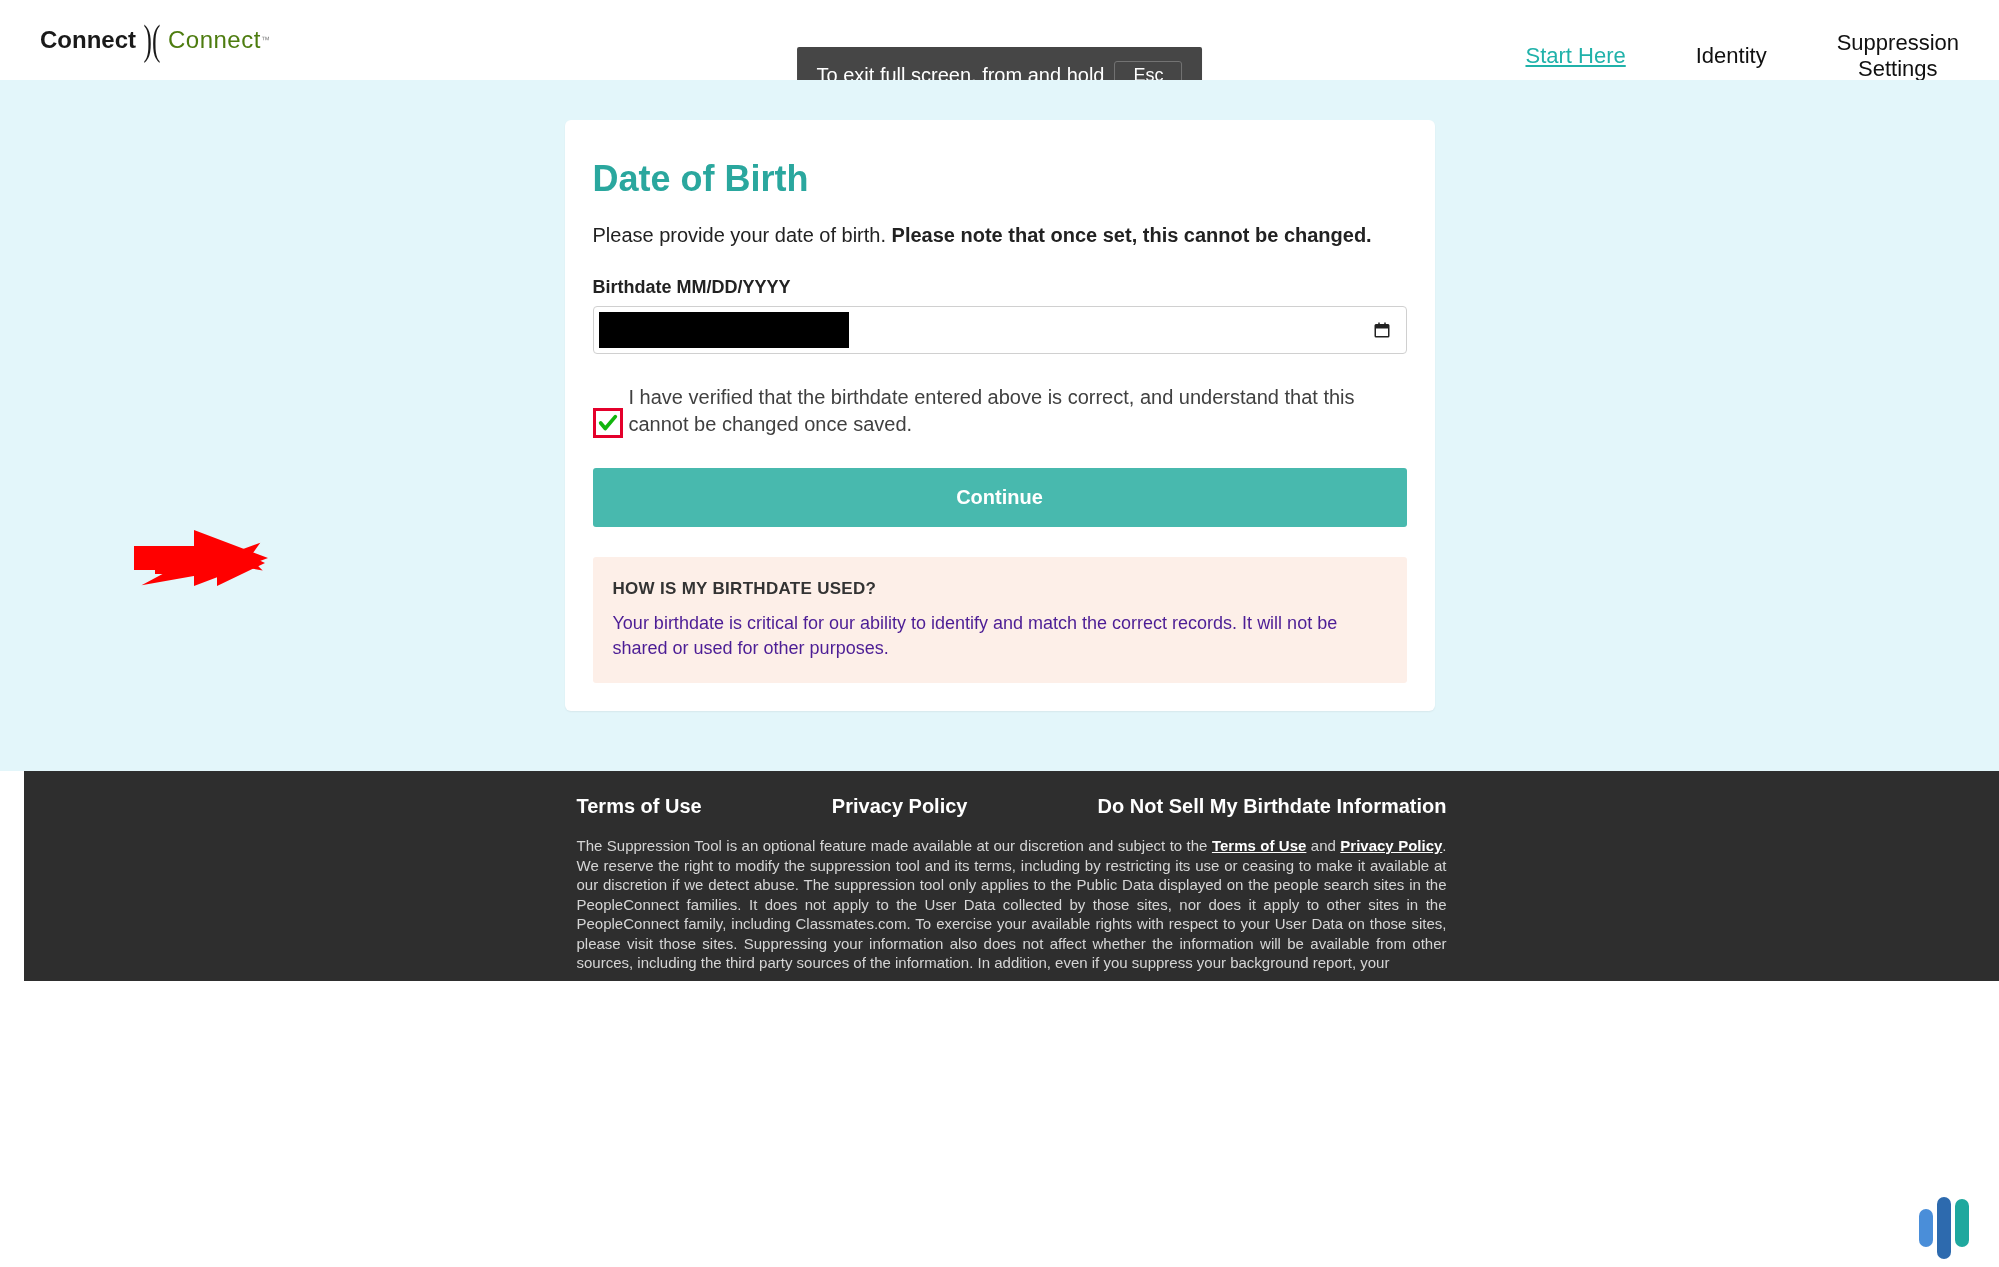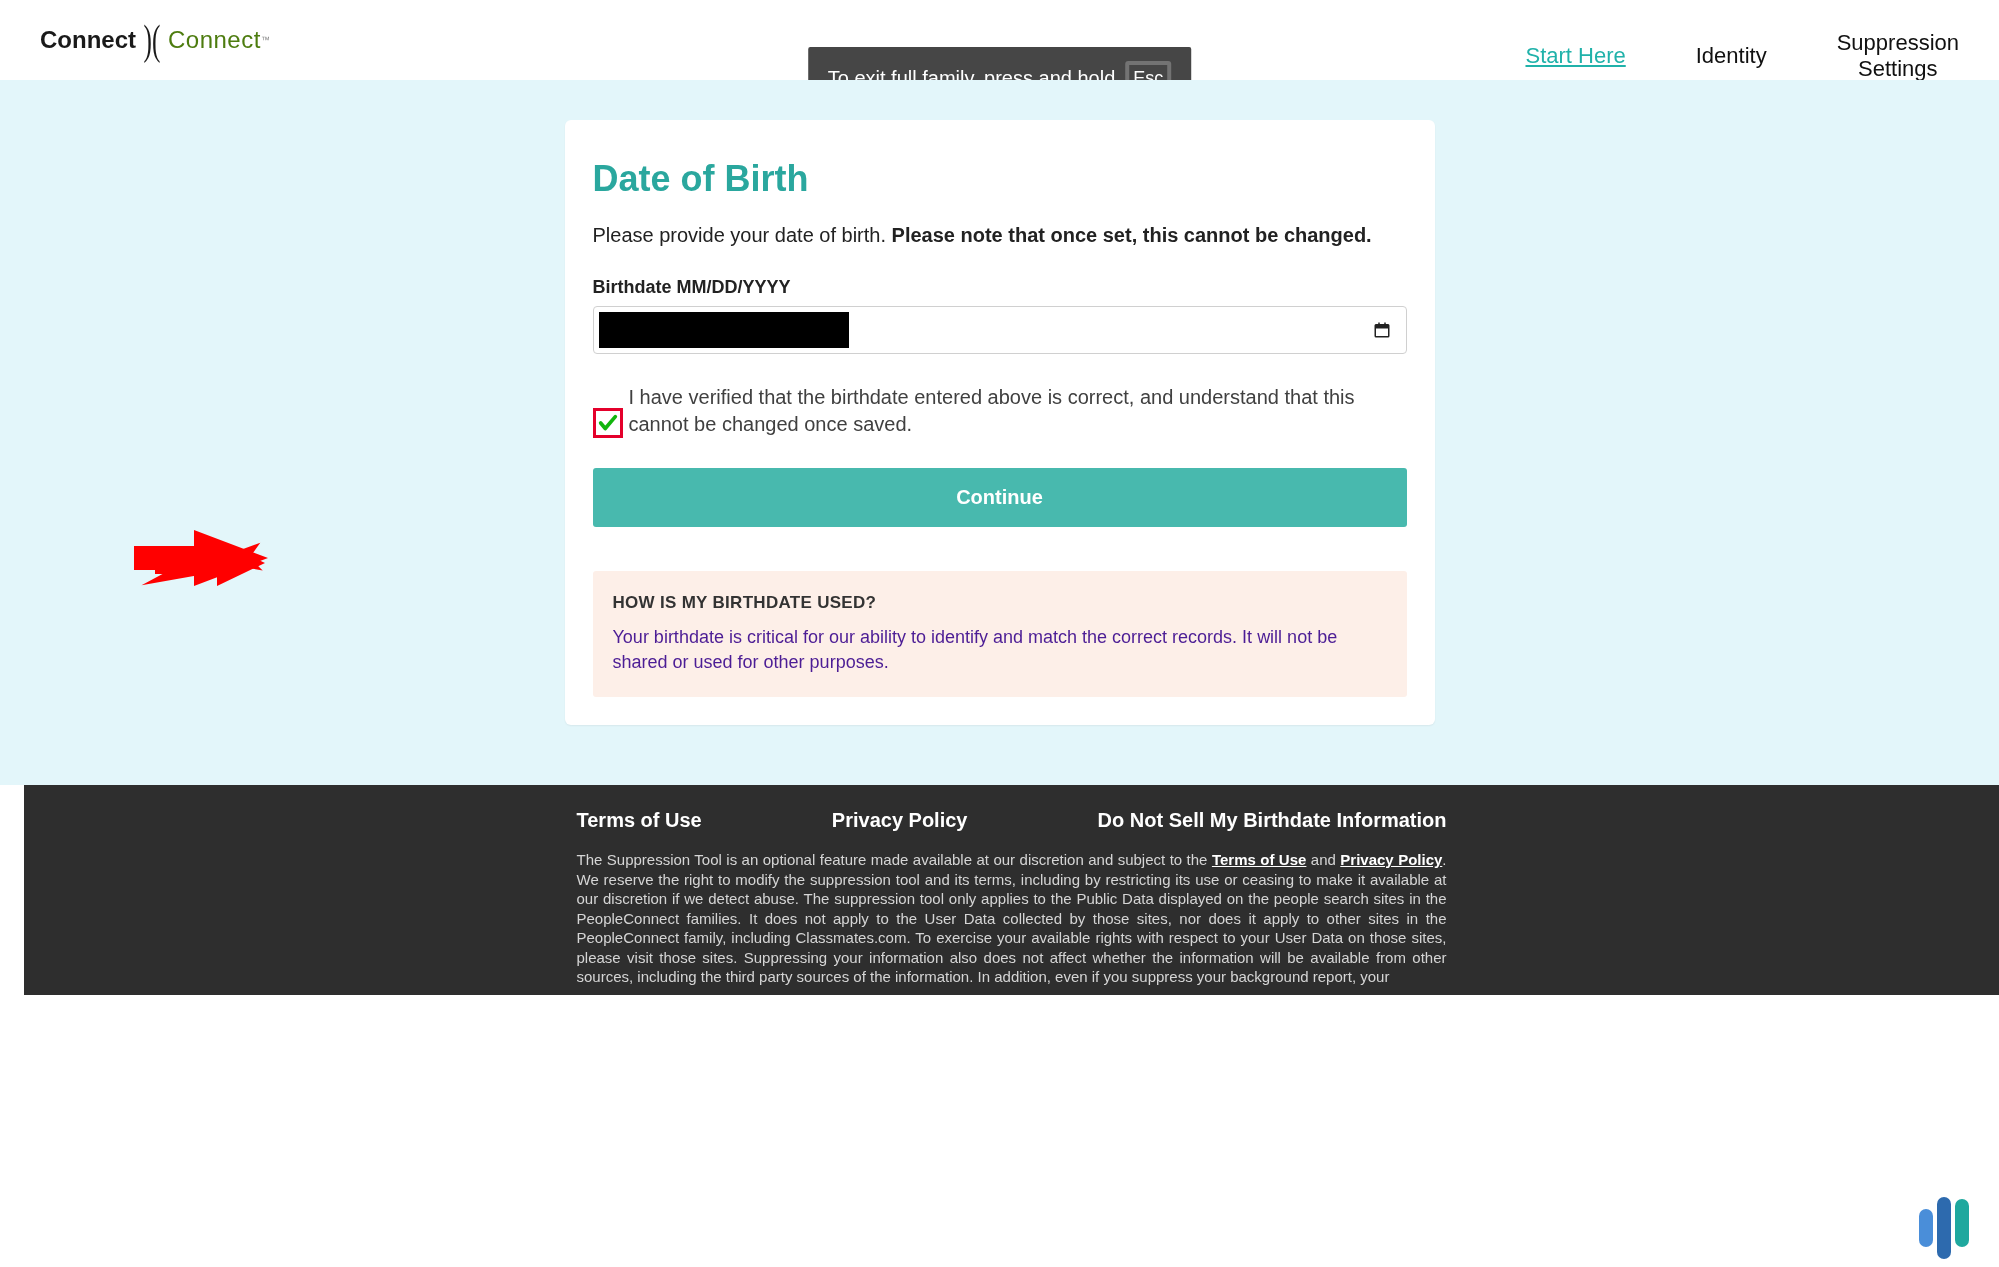--- a/index.html
+++ b/index.html
@@ -12,38 +12,38 @@
     .logo-mark { font-family: Georgia, serif; font-size: 42px; color: #1A1A1A; margin: 0 2px; font-weight: normal; display: inline-block; transform: scaleX(0.6); }
     .logo-connect { font-weight: 300; color: #4d7c0f; letter-spacing: 0.5px; }
     .logo-tm { font-size: 9px; vertical-align: super; color: #888; }
     .nav { margin-left: auto; display: flex; gap: 70px; align-items: center; margin-top: 32px; }
     .nav a { text-decoration: none; color: #111; font-size: 22px; text-align: center; line-height: 1.2; }
     .nav a.active { color: #20B2AA; text-decoration: underline; }
     .nav-multiline { display: flex; flex-direction: column; align-items: center; }
 
     
     .fs-overlay { position: absolute; top: 47px; left: 50%; transform: translateX(-50%); background: rgba(60,60,60,0.95); color: #fff; padding: 14px 20px; font-size: 20px; display: flex; align-items: center; gap: 10px; border-radius: 2px; }
-    .fs-key { border: 4px solid #737373; padding: 3px 4px; border-radius: 3px; font-size: 18px; }
+    .fs-key { border: 1px solid #737373; padding: 3px 18px; border-radius: 3px; font-size: 18px; }
 
     
     .main-bg { background: #E3F6FA; padding: 40px 0 60px 0; min-height: 640px; position: relative; }
     .card { background: #fff; max-width: 870px; margin: 0 auto; border-radius: 6px; padding: 38px 28px 28px 28px; box-shadow: 0 1px 2px rgba(0,0,0,0.06); }
     .card-title { color: #2AA79E; font-size: 36px; font-weight: 700; margin-bottom: 24px; }
     .card-desc { font-size: 20px; color: #222; margin-bottom: 30px; }
     .card-desc .bold { font-weight: 700; }
     .input-label { font-weight: 700; font-size: 18px; color: #222; margin-bottom: 8px; display: block; }
     .input-wrap { position: relative; margin-bottom: 30px; }
     .date-input { width: 100%; border: 1px solid #d0d0d0; border-radius: 4px; padding: 10px 44px 10px 10px; font-size: 18px; height: 48px; }
     .redact { position: absolute; left: 6px; top: 6px; width: 250px; height: 36px; background: #000; }
     .cal-icon { position: absolute; right: 16px; top: 50%; transform: translateY(-50%); width: 18px; height: 18px; }
     
     .checkbox-row { display: flex; align-items: flex-end; gap: 6px; margin-bottom: 30px; font-size: 20px; color: #404040; line-height: 1.35; }
     .checkbox-box { width: 30px; height: 30px; border: 3px solid #E4002B; flex-shrink: 0; display: flex; align-items: center; justify-content: center; background: #fff; margin-top: 2px; }
     
-    .continue-btn { width: 100%; background: #48B9AE; color: #fff; border: none; padding: 18px; font-size: 20px; font-weight: 700; border-radius: 3px; cursor: pointer; margin-bottom: 44px; }
+    .continue-btn { width: 100%; background: #48B9AE; color: #fff; border: none; padding: 18px; font-size: 20px; font-weight: 700; border-radius: 3px; cursor: pointer; margin-bottom: 30px; }
     
     .info-box { background: #FDEFE8; padding: 22px 20px; border-radius: 3px; }
     .info-title { font-weight: 700; font-size: 17px; color: #333; margin-bottom: 12px; letter-spacing: 0.3px; }
     .info-text { font-size: 18px; color: #4c1d95; line-height: 1.4; }
     
     
     .arrow-annot { position: absolute; left: 130px; top: 450px; pointer-events: none; }
 
     
     .footer { background: #2E2E2E; color: #fff; padding: 24px 0 8px 0; margin-left: 24px; }
@@ -75,21 +75,21 @@
     <a href="#" class="active">Start Here</a>
     <a href="#">Identity</a>
     <a href="#" class="nav-multiline">
       <span>Suppression</span>
       <span>Settings</span>
     </a>
   </div>
 </div>
 
 <div class="fs-overlay">
-  <span>To exit full family, press and hold</span>
+  <span>To exit full screen, from and hold</span>
   <span class="fs-key">Esc</span>
 </div>
 
 <div class="main-bg">
 
   <svg class="arrow-annot" width="140" height="70">
     <polygon points="10,50 80,20 80,32 132,18 120,32 132,46 80,32 80,44" fill="#FF0000" transform="rotate(-5 70 35)"></polygon>
     <polygon points="0,35 48,12 48,24 110,24 110,46 48,46 48,58" fill="#FF0000" transform="translate(10,-2) scale(-1,1) translate(-125,0)"></polygon>
   </svg>
 

